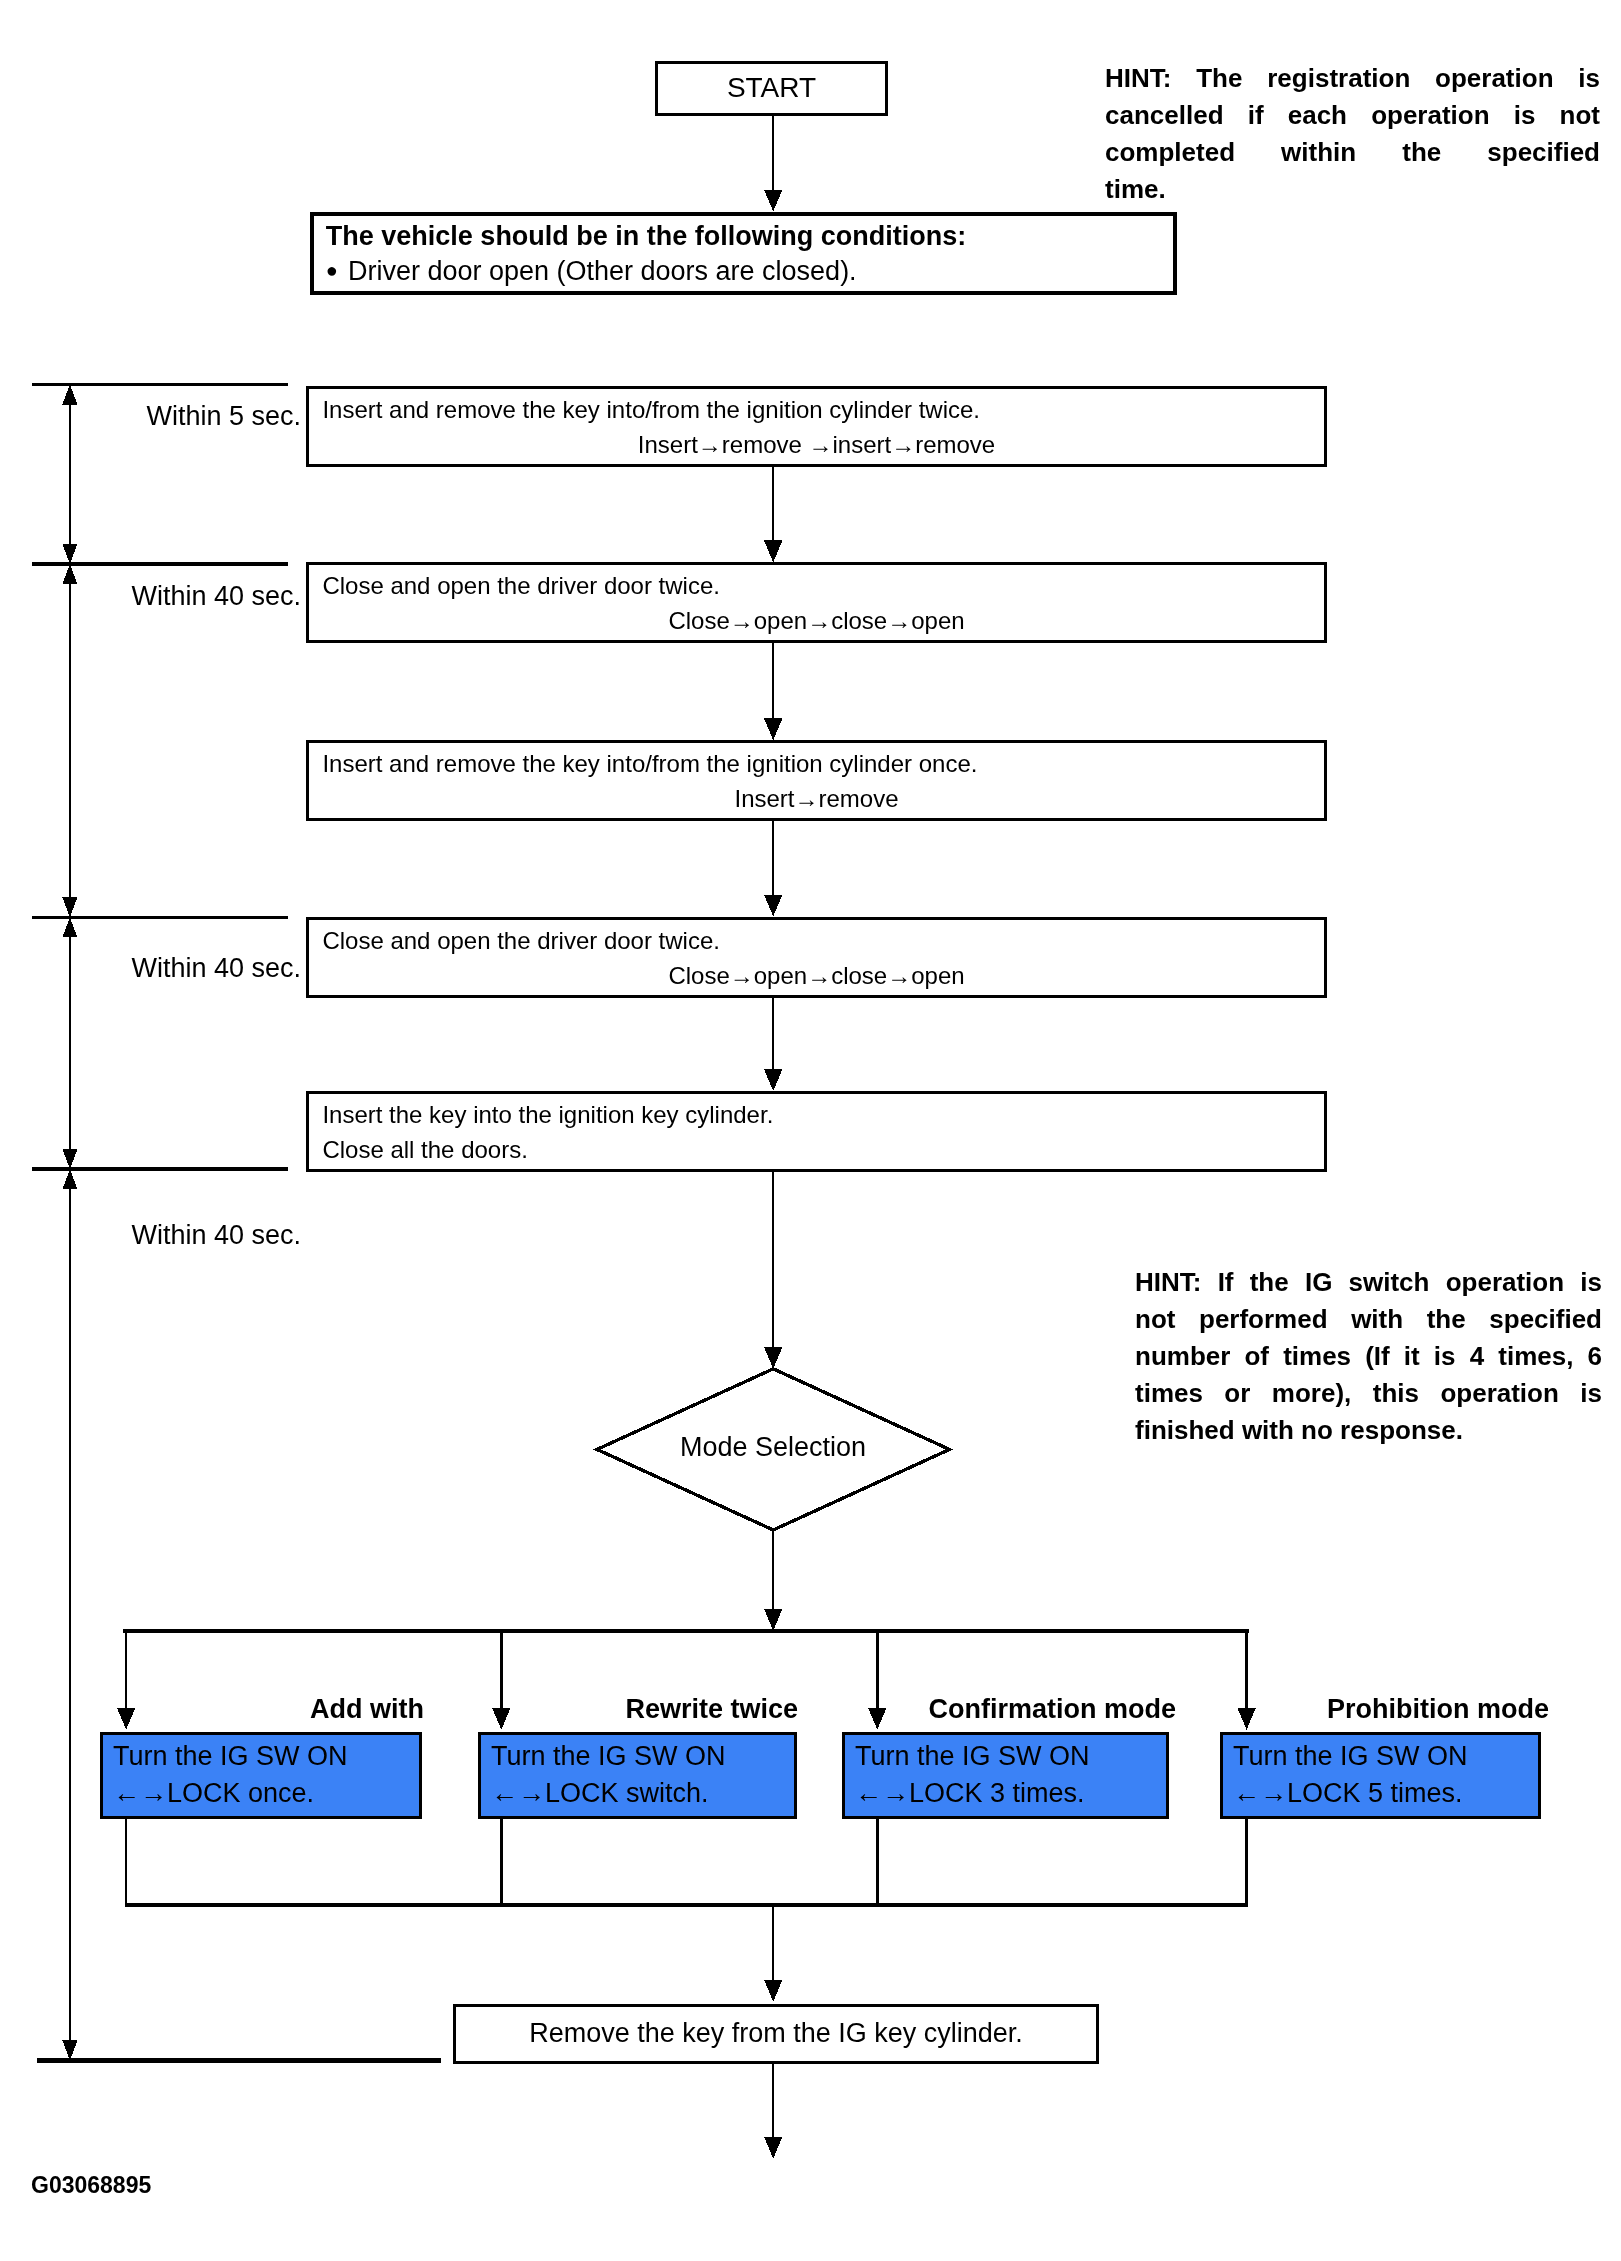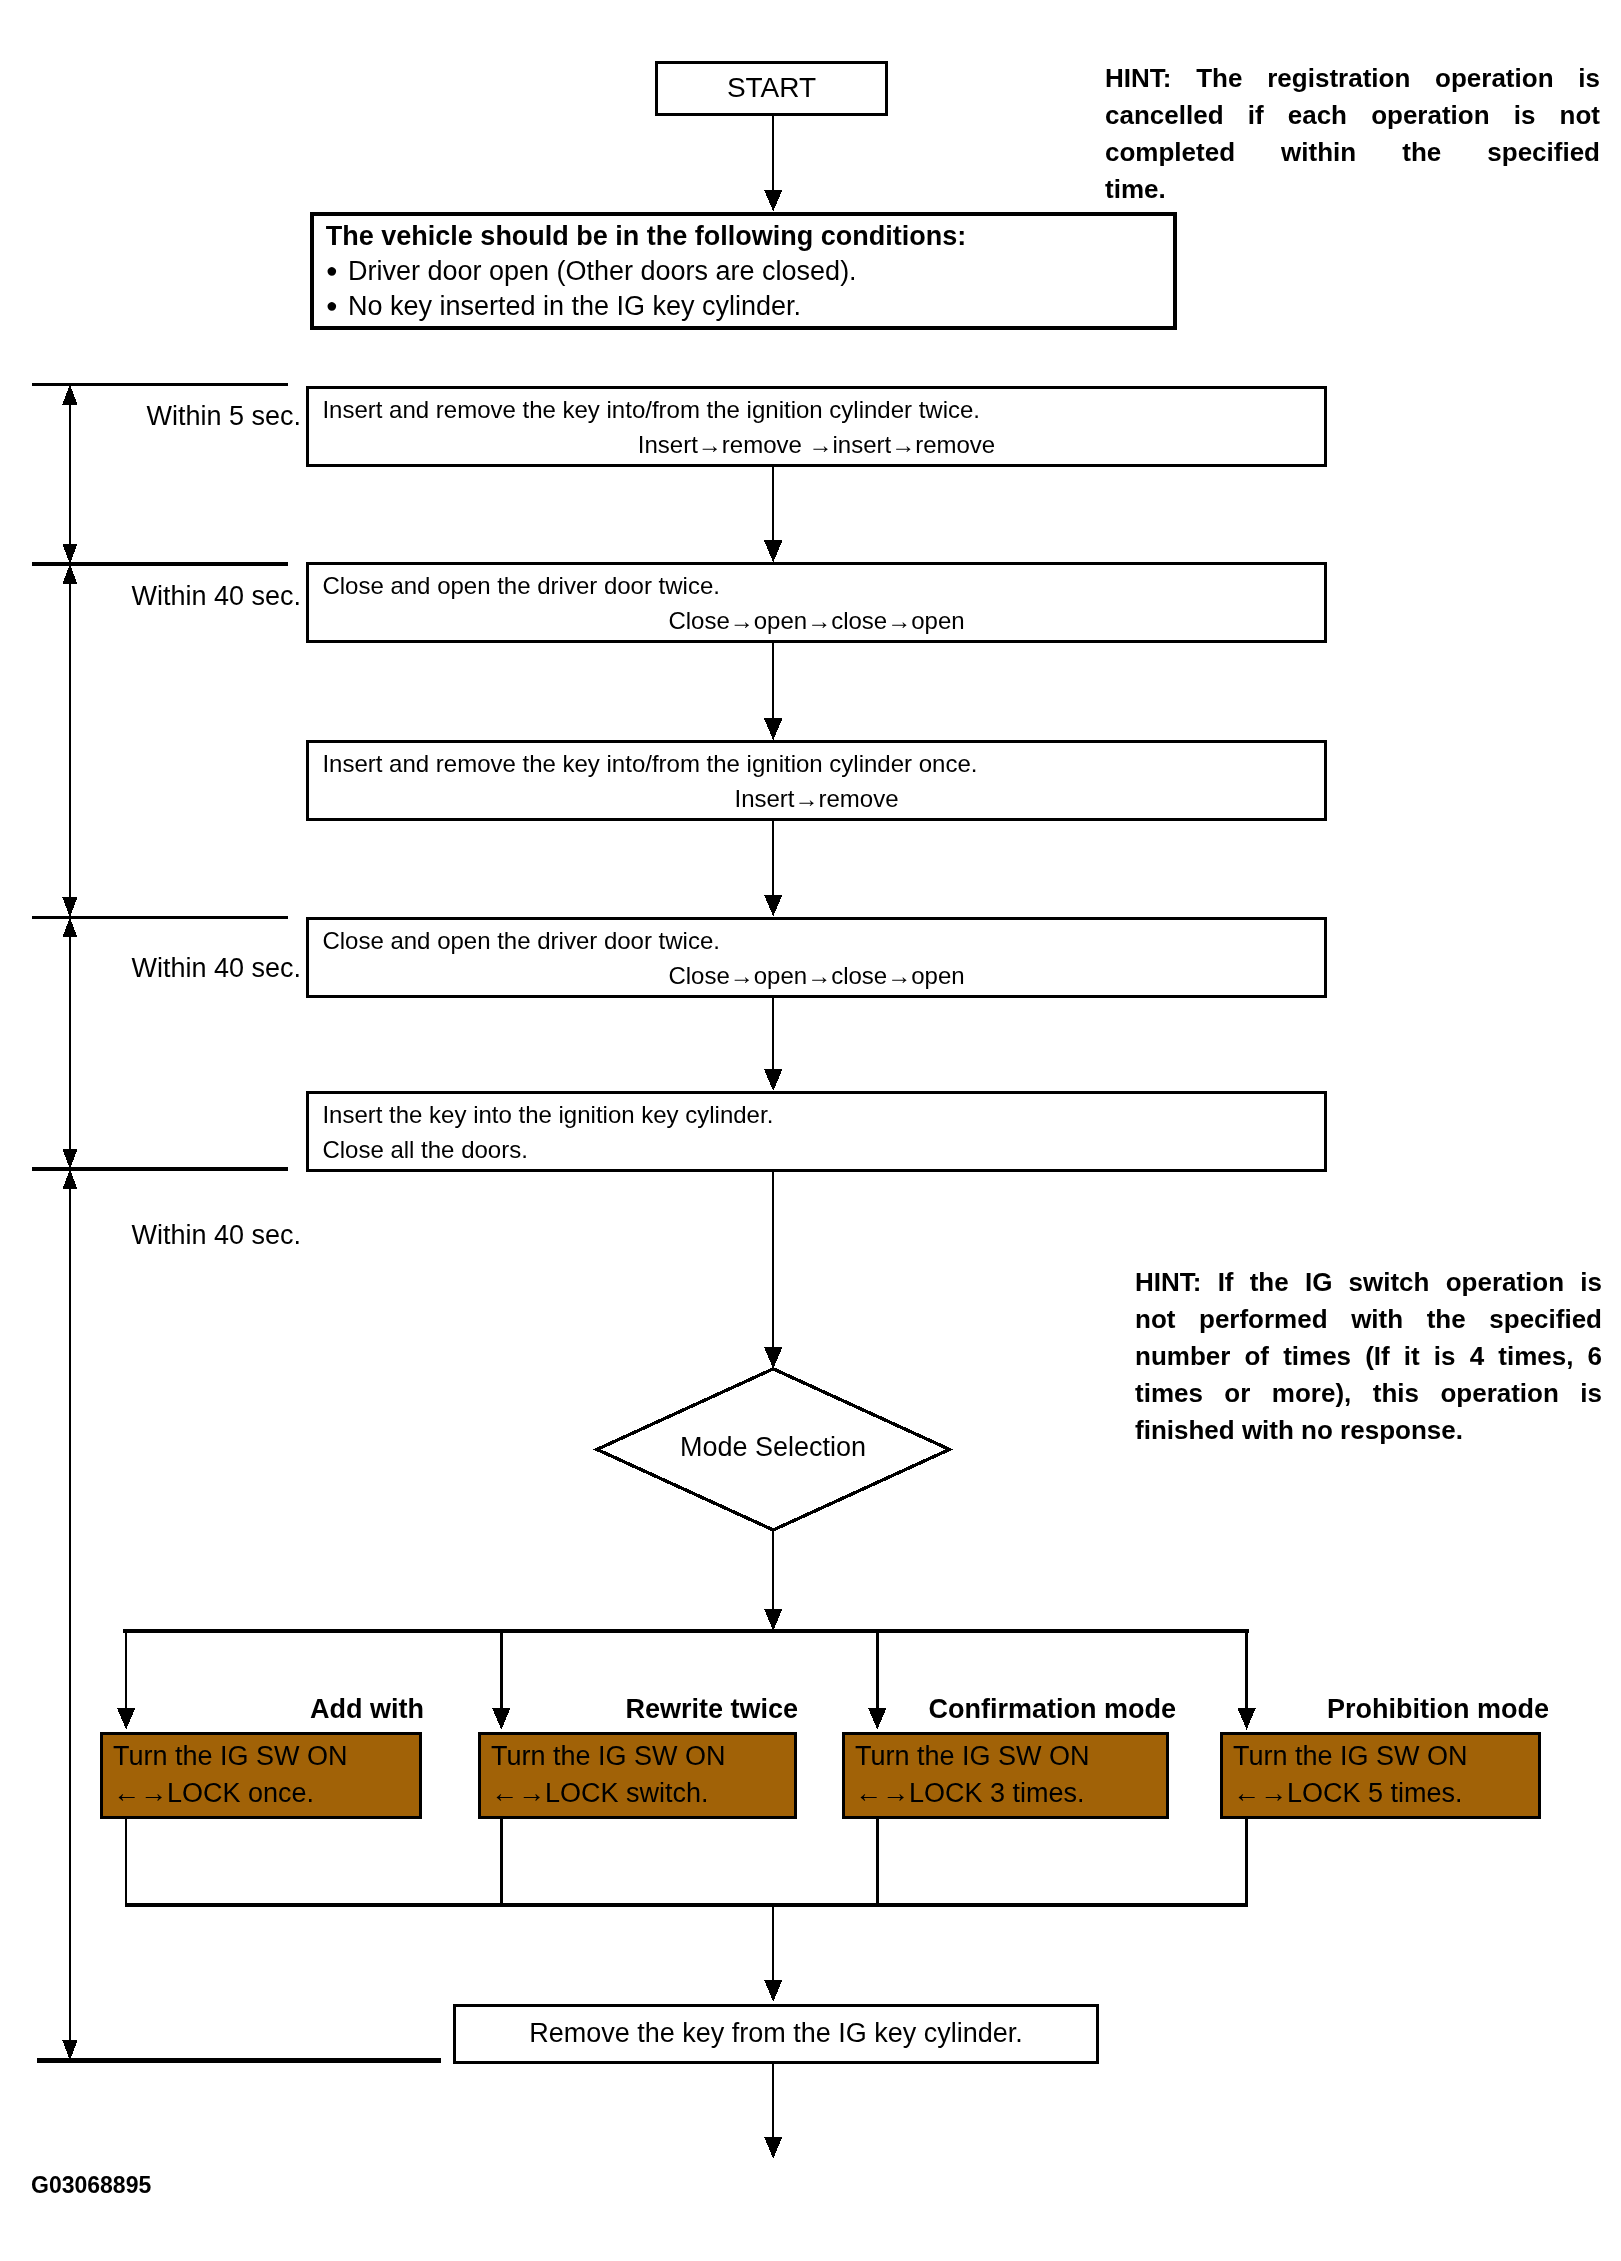--- a/index.html
+++ b/index.html
@@ -13,21 +13,21 @@
   .cond{left:310px;top:212px;width:867px;border-width:4.2px;padding:3.4px 11.8px;font-size:27px;line-height:34px;}
   .cond .title{font-weight:bold;}
   .bullet{display:inline-block;font-size:20px;vertical-align:2.5px;margin-right:10px;}
   .step{left:306px;width:1021px;padding:2.5px 13.4px;font-size:24px;line-height:35px;}
   .line-center{text-align:center;}
   .timer{position:absolute;left:74px;width:227px;text-align:right;font-size:27px;z-index:1;white-space:nowrap;}
   .hint{position:absolute;font-size:26px;line-height:37px;z-index:1;font-weight:bold;}
   .jline{text-align:justify;text-align-last:justify;}
   #diamond-label{position:absolute;left:605px;top:1432px;width:336px;text-align:center;font-size:27px;z-index:1;}
   .mode-header{position:absolute;top:1694px;height:32px;font-size:27px;font-weight:bold;text-align:right;z-index:1;white-space:nowrap;}
-  .mode-box{position:absolute;top:1732px;box-sizing:border-box;border:3.4px solid #000;background:#a16207;
+  .mode-box{position:absolute;top:1732px;box-sizing:border-box;border:3.4px solid #000;background:#3b82f6;
     padding:3.4px 10px;font-size:27px;line-height:37px;z-index:1;}
   #remove-box{left:453px;top:2004px;width:646px;height:60px;text-align:center;font-size:27px;line-height:52px;}
   #figure-id{position:absolute;left:31px;top:2172px;font-size:23px;font-weight:bold;z-index:1;}
 </style>
 </head>
 <body>
 
 <div id="canvas">
 
   <svg class="connectors" width="1622" height="2261" viewBox="0 0 1932 2694" shape-rendering="crispEdges">
@@ -106,23 +106,20 @@
     <div class="jline">cancelled if each operation is not</div>
     <div class="jline">completed within the specified</div>
     <div>time.</div>
   </div>
 
   <div class="node cond">
     <div class="title">The vehicle should be in the following conditions:</div>
     <div>
       <span class="bullet">●</span><span>Driver door open (Other doors are closed).</span>
     </div>
-    <div>
-      <span class="bullet">●</span><span>No key inserted in the IG key cylinder.</span>
-    </div>
   </div>
 
   <div class="timer" style="top:401px;">Within 5 sec.</div>
   <div class="timer" style="top:581px;">Within 40 sec.</div>
   <div class="timer" style="top:953px;">Within 40 sec.</div>
   <div class="timer" style="top:1220px;">Within 40 sec.</div>
 
   <div class="node step" style="top:386px;">
     <div>Insert and remove the key into/from the ignition cylinder twice.</div>
     <div class="line-center">Insert→remove →insert→remove</div>

